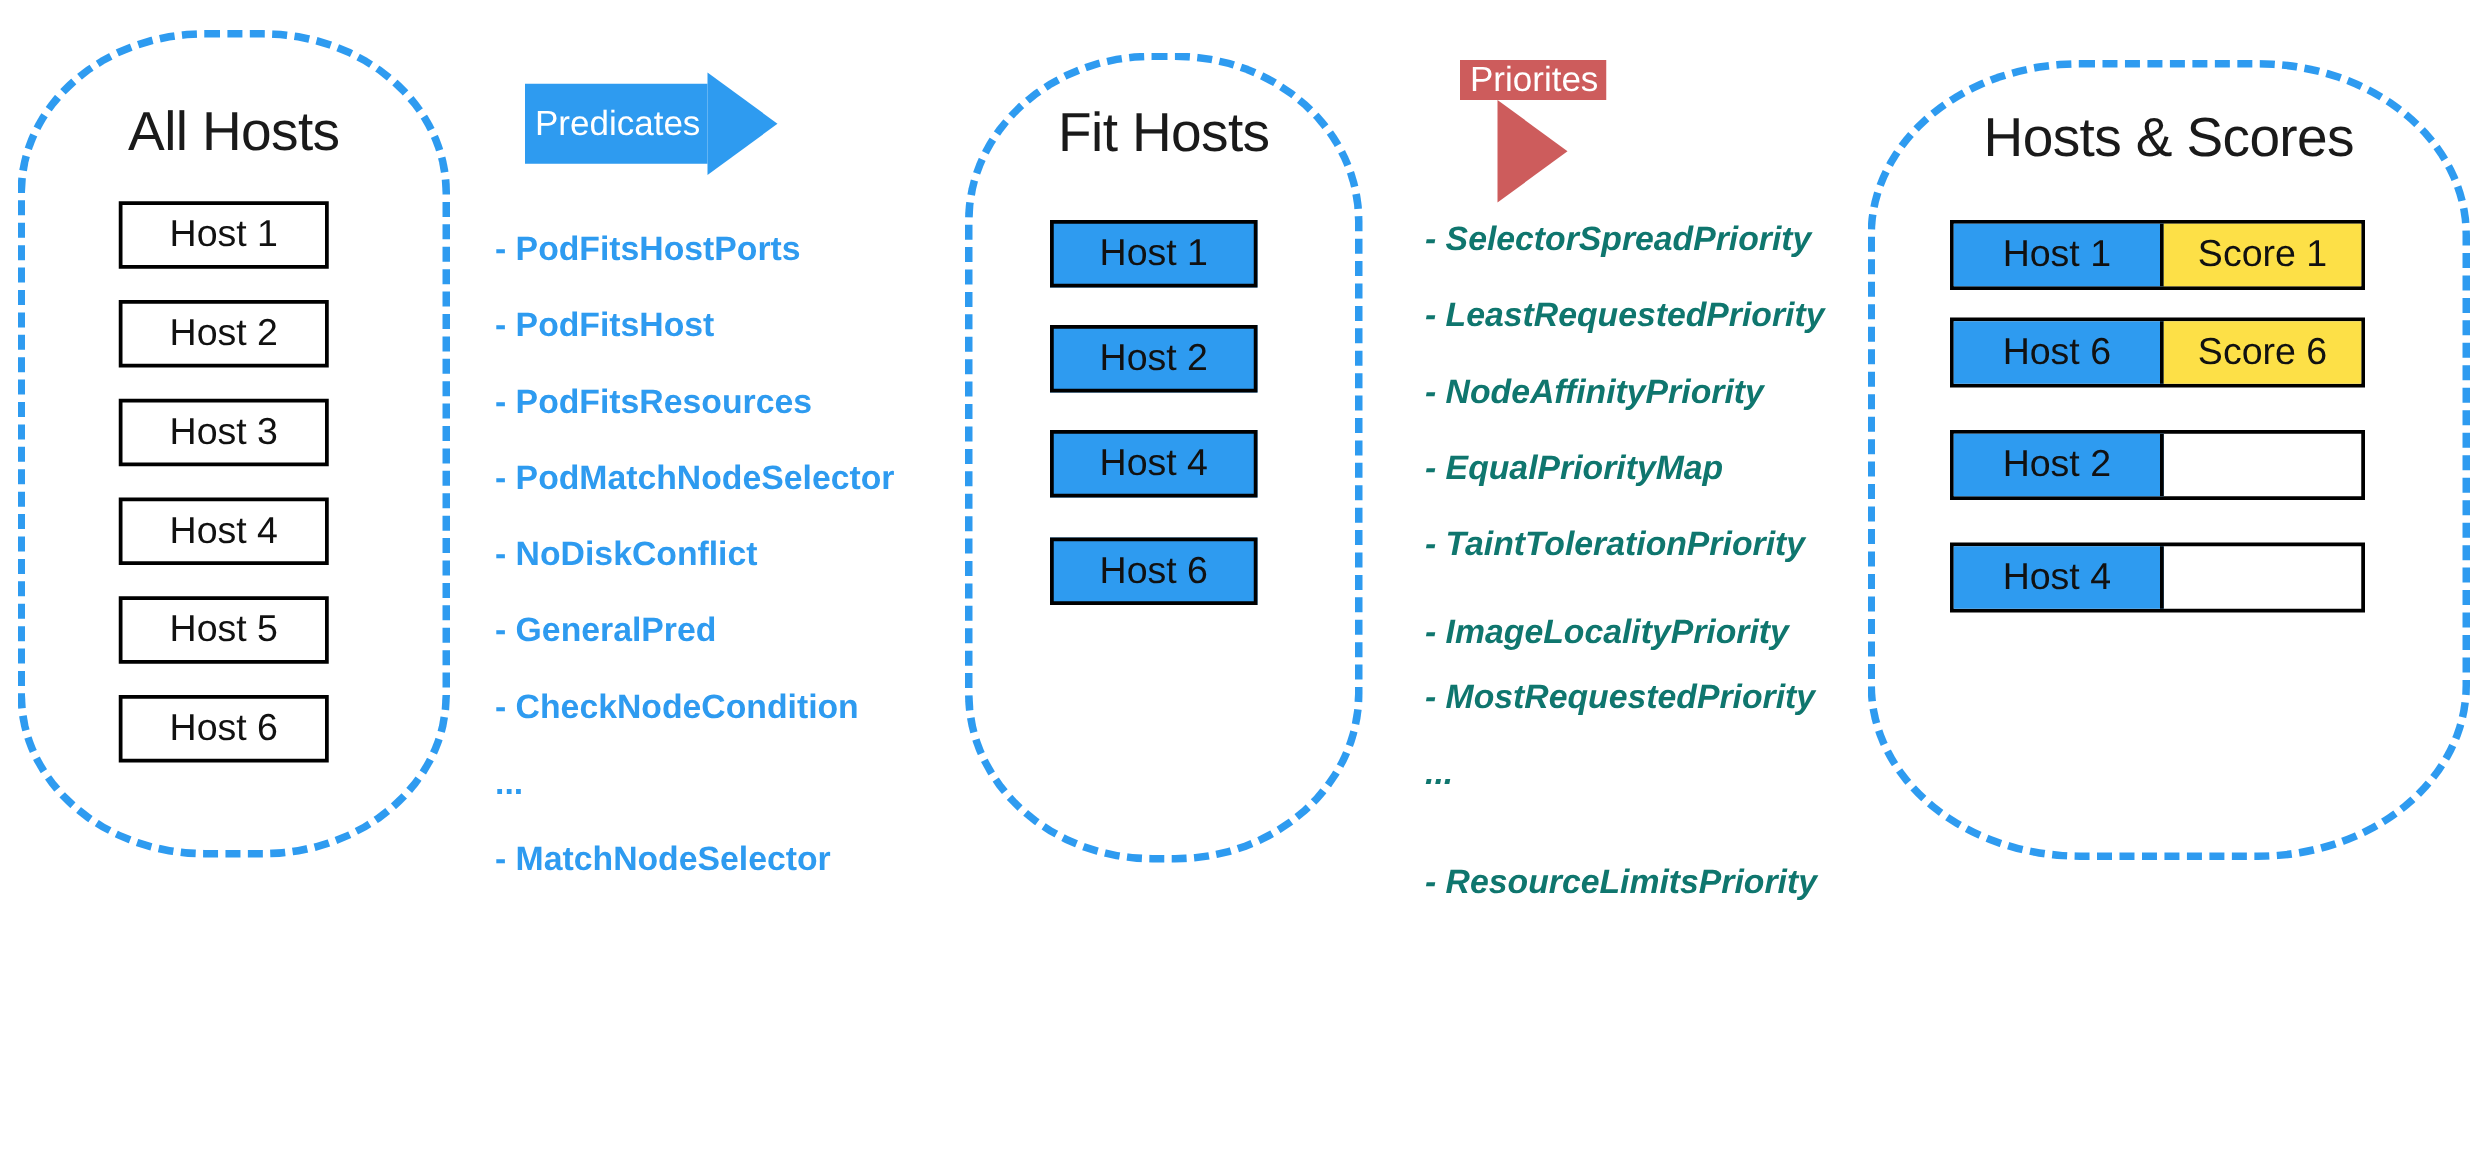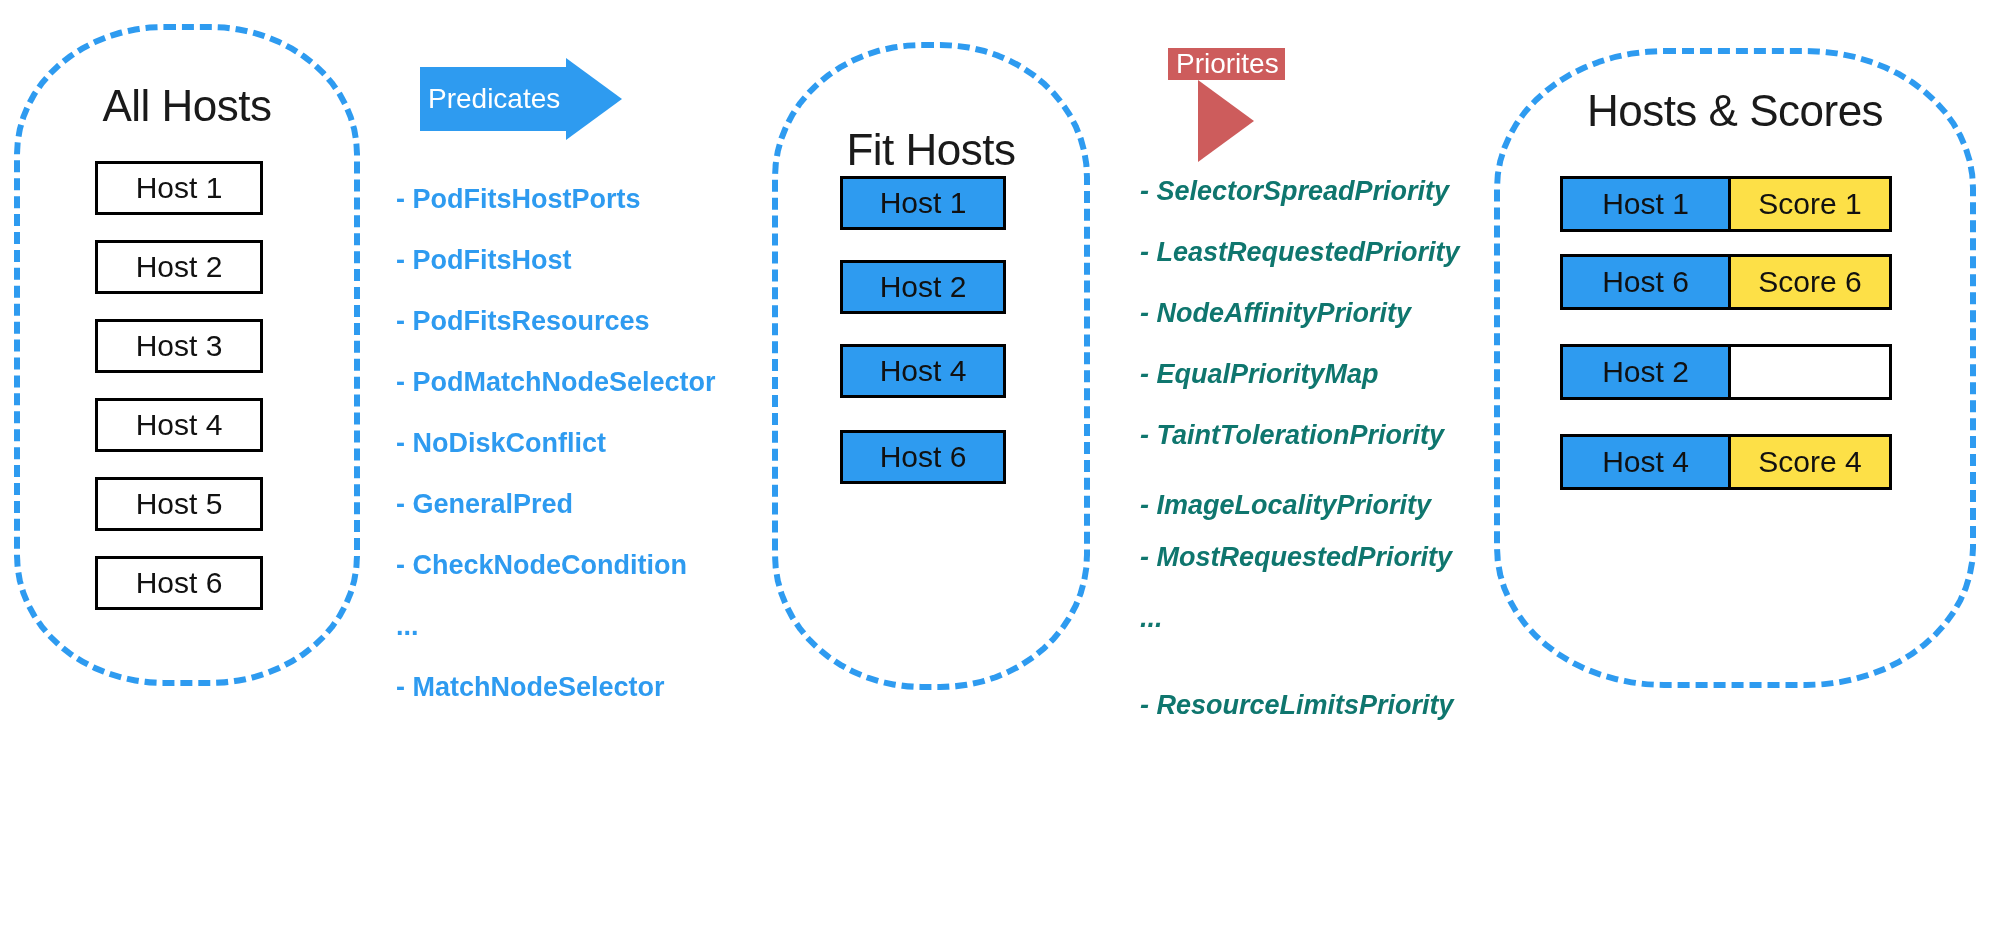--- a/index.html
+++ b/index.html
@@ -46,21 +46,21 @@
   .section-title {
     position: absolute;
     font-size: 44px;
     font-weight: 400;
     color: #1a1a1a;
     letter-spacing: -0.5px;
     white-space: nowrap;
     text-align: center;
   }
   .title-allhosts { left: 14px; top: 66px; width: 346px; margin-top: 15px; }
-  .title-fithosts { left: 772px; top: 82px; width: 318px; margin-top: 43px; }
+  .title-fithosts { left: 772px; top: 82px; width: 318px; }
   .title-scores   { left: 1494px; top: 86px; width: 482px; }
 
   
   .host-box {
     position: absolute;
     left: 95px;
     width: 168px;
     height: 54px;
     border: 3px solid #000000;
     background: #ffffff;
@@ -237,16 +237,15 @@
   </div>
   <div class="score-row" style="top:254px">
     <div class="cell cell-host">Host 6</div>
     <div class="cell cell-score">Score 6</div>
   </div>
   <div class="score-row" style="top:344px">
     <div class="cell cell-host">Host 2</div>
   </div>
   <div class="score-row" style="top:434px">
     <div class="cell cell-host">Host 4</div>
-    <div class="cell cell-score">Score 4</div>
   </div>
 
 </div>
 
 </body></html>

